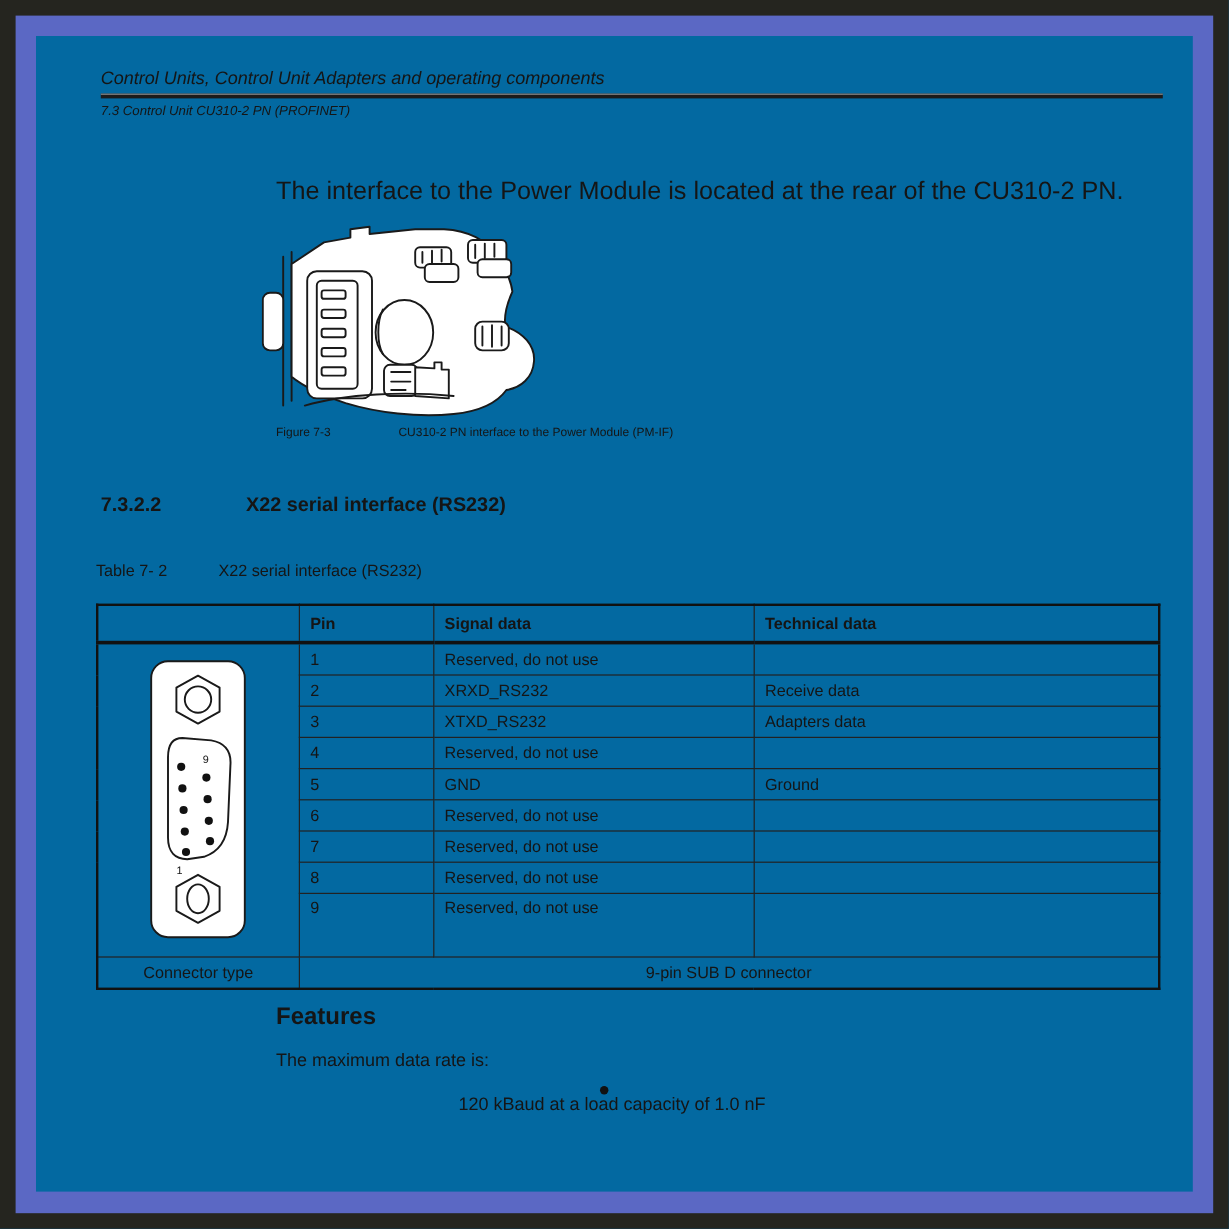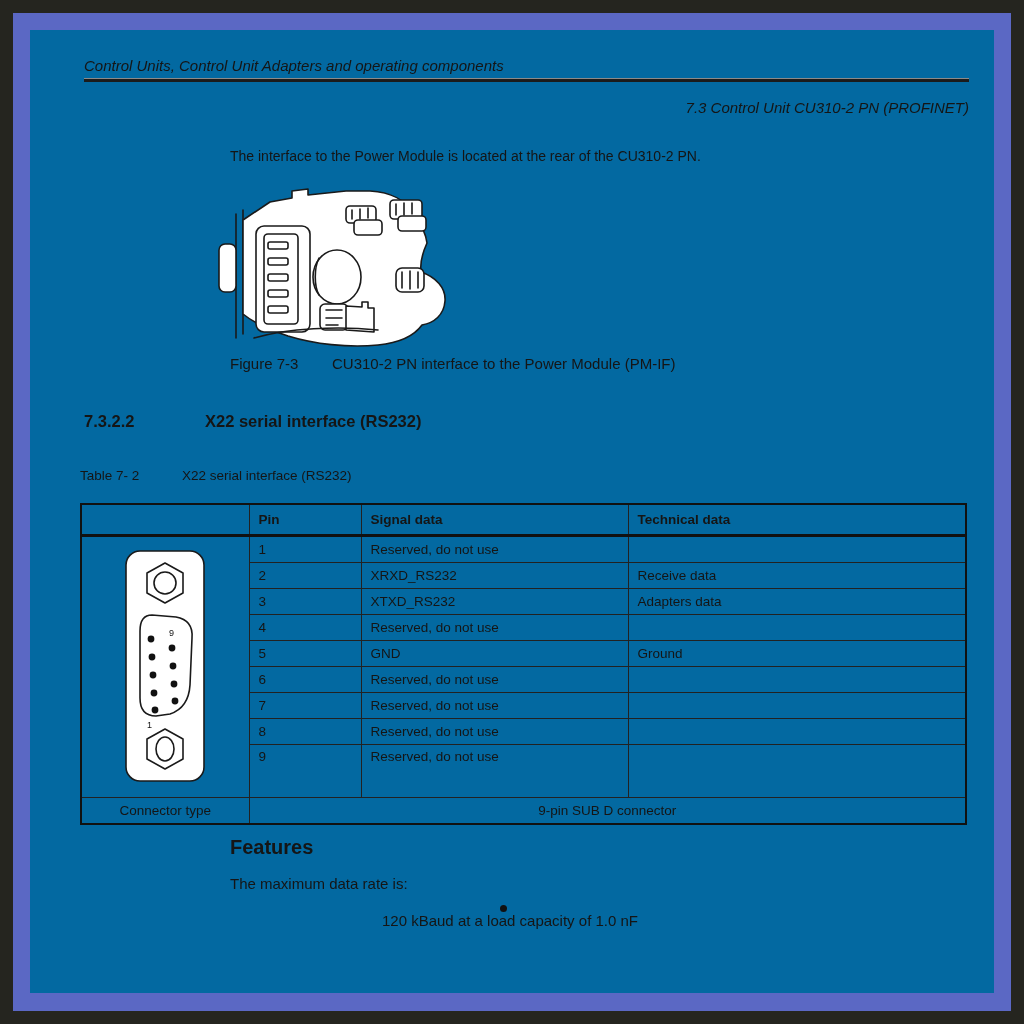--- a/index.html
+++ b/index.html
@@ -9,26 +9,26 @@
     font-family:"Liberation Sans", sans-serif;
     color:#151515;
   }
   .frame { position:absolute; left:13px; top:13px; width:998px; height:998px; background:#5b68c4; }
   .page  { position:absolute; left:30px; top:30px; width:964px; height:963px; background:#0369a1; overflow:hidden; }
 
   
   .running-head { position:absolute; left:54px; top:27px; width:885px; }
   .rh-line1 { font-style:italic; font-size:15px; padding-bottom:4px; }
   .rh-rule  { height:3px; background:#1b1b1b; border-top:1px solid #8a8a8a; }
-  .rh-line2 { font-style:italic; font-size:15px; padding-top:17px;text-align:right; }
-
-  .intro { position:absolute; left:200px; top:118px; font-size:14px; }
+  .rh-line2 { font-style:italic; font-size:11px; padding-top:5px; }
+
+  .intro { position:absolute; left:200px; top:118px; font-size:21px; }
 
   .figure-wrap { position:absolute; left:188px; top:150px; }
-  .figure-caption { position:absolute; left:200px; top:325px; font-size:15px; }
+  .figure-caption { position:absolute; left:200px; top:325px; font-size:10px; }
   .figure-caption .cap-label { display:inline-block; width:102px; }
 
   .section-heading { position:absolute; left:54px; top:382px; font-weight:bold; font-size:16.5px; }
   .section-heading .sec-num { display:inline-block; width:121px; }
 
   .table-caption { position:absolute; left:50px; top:438px; font-size:13.5px; }
   .table-caption .cap-label { display:inline-block; width:102px; }
 
   table.pin-table {
     position:absolute; left:50px; top:473px; width:885px;

